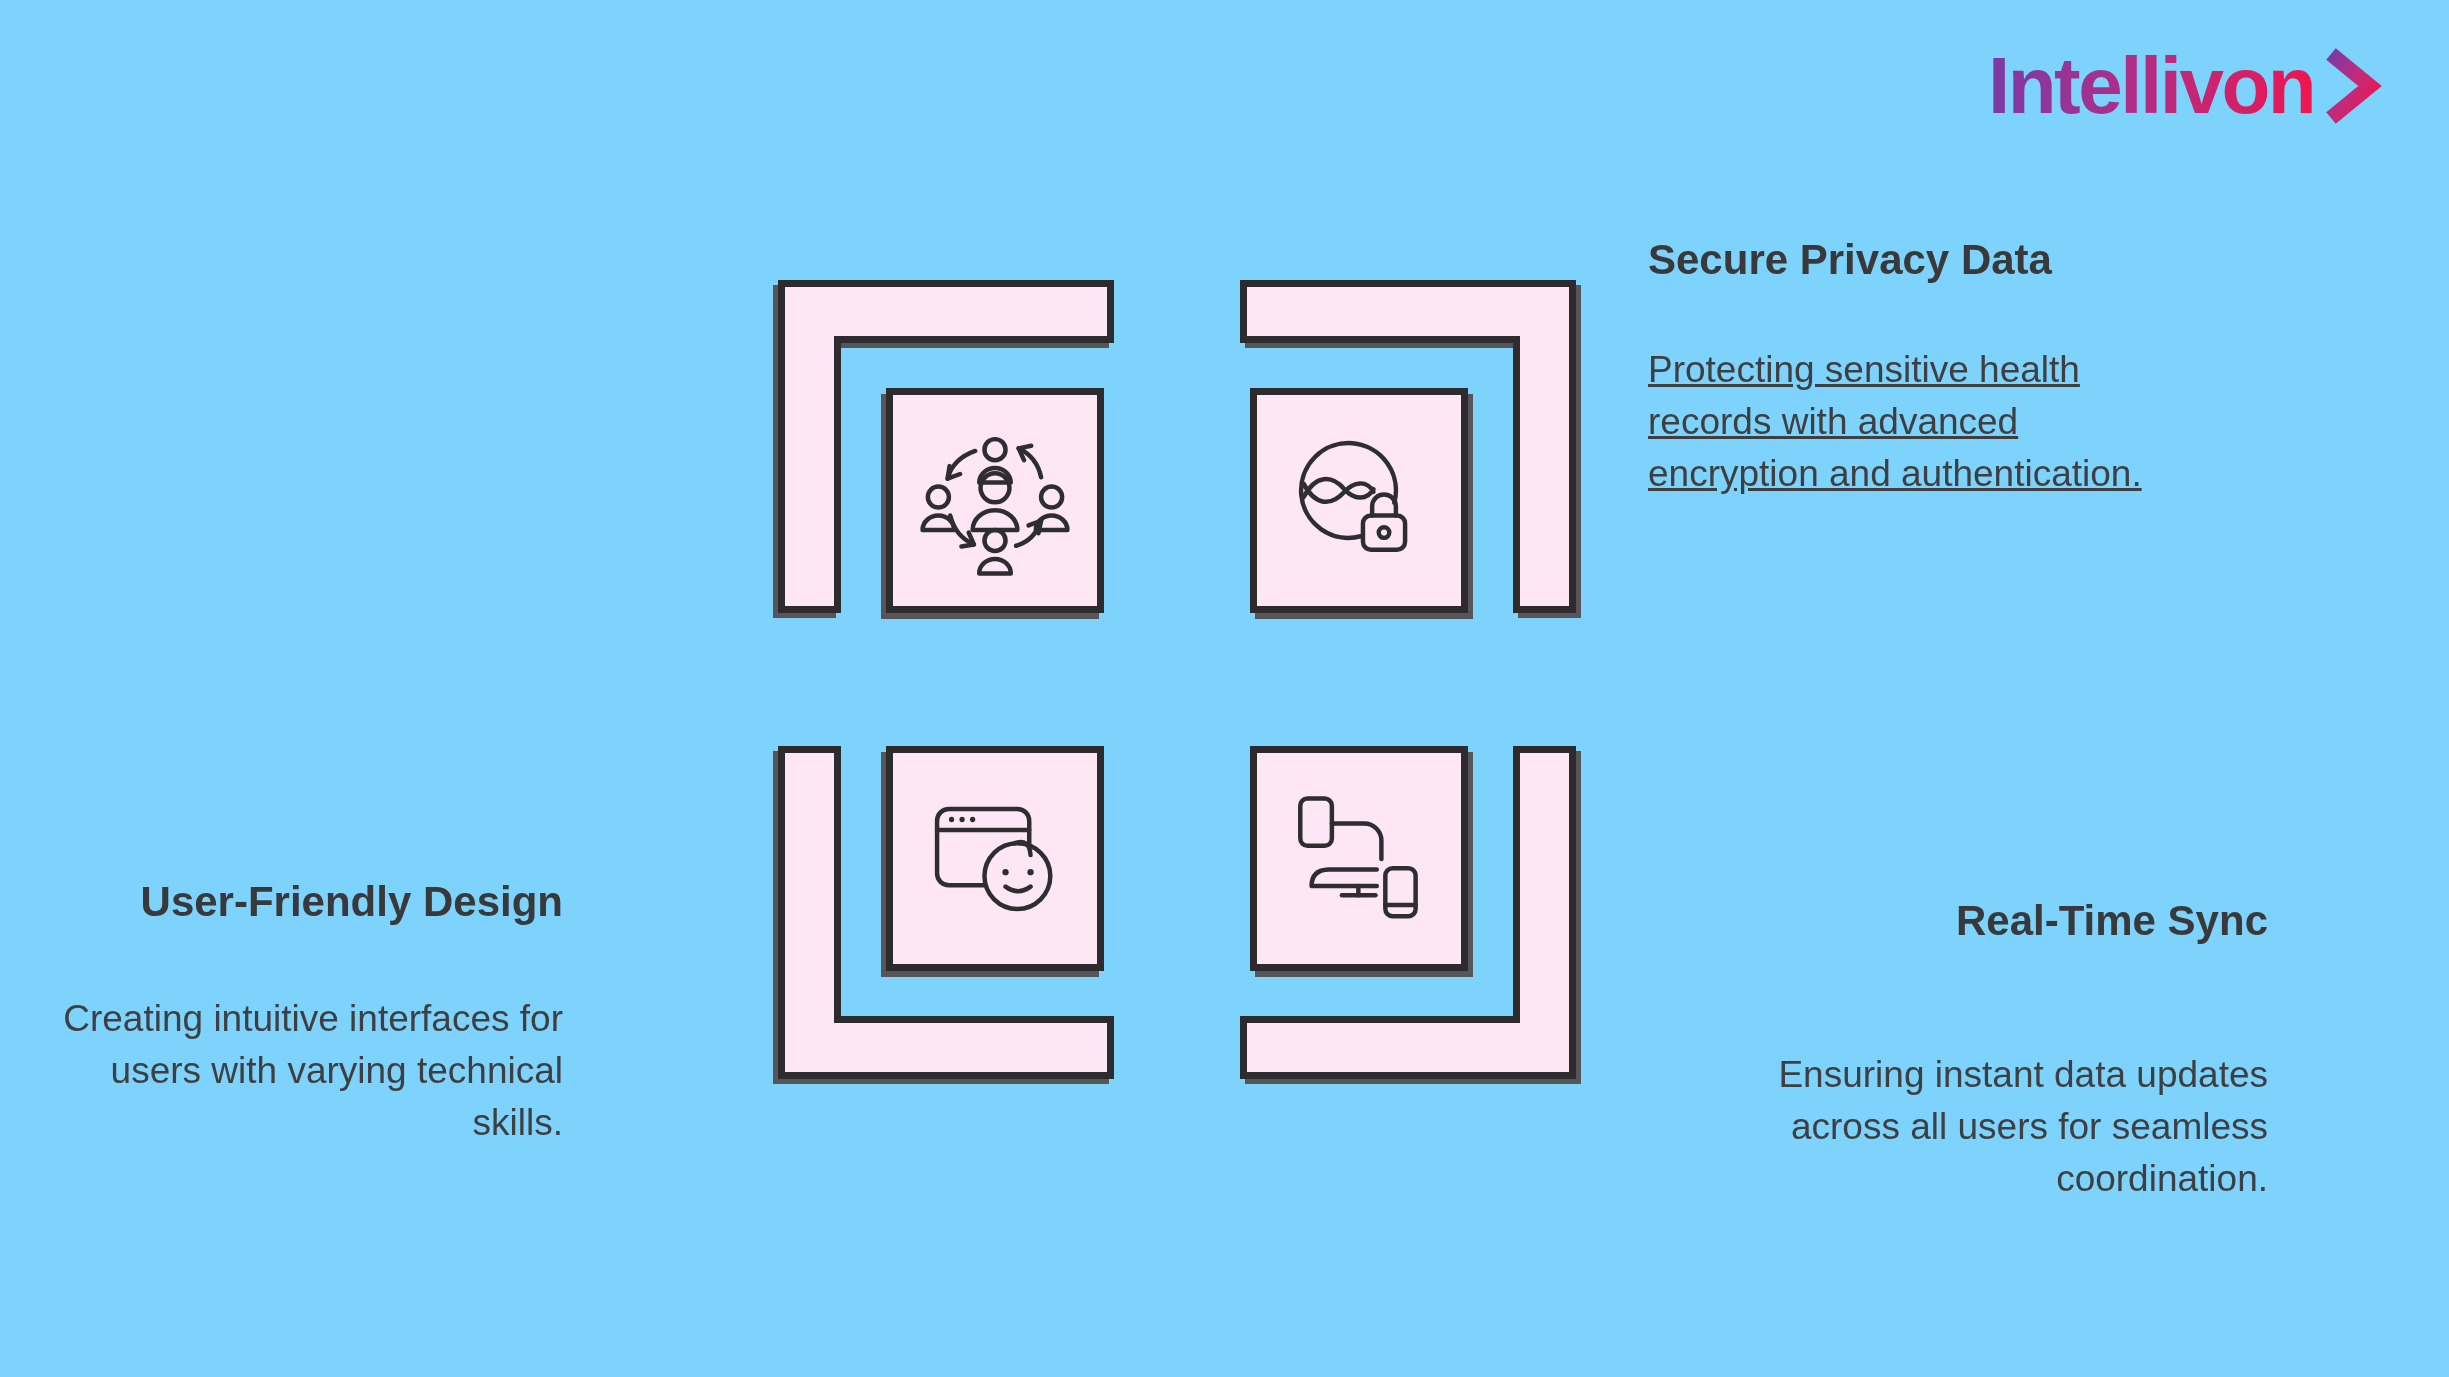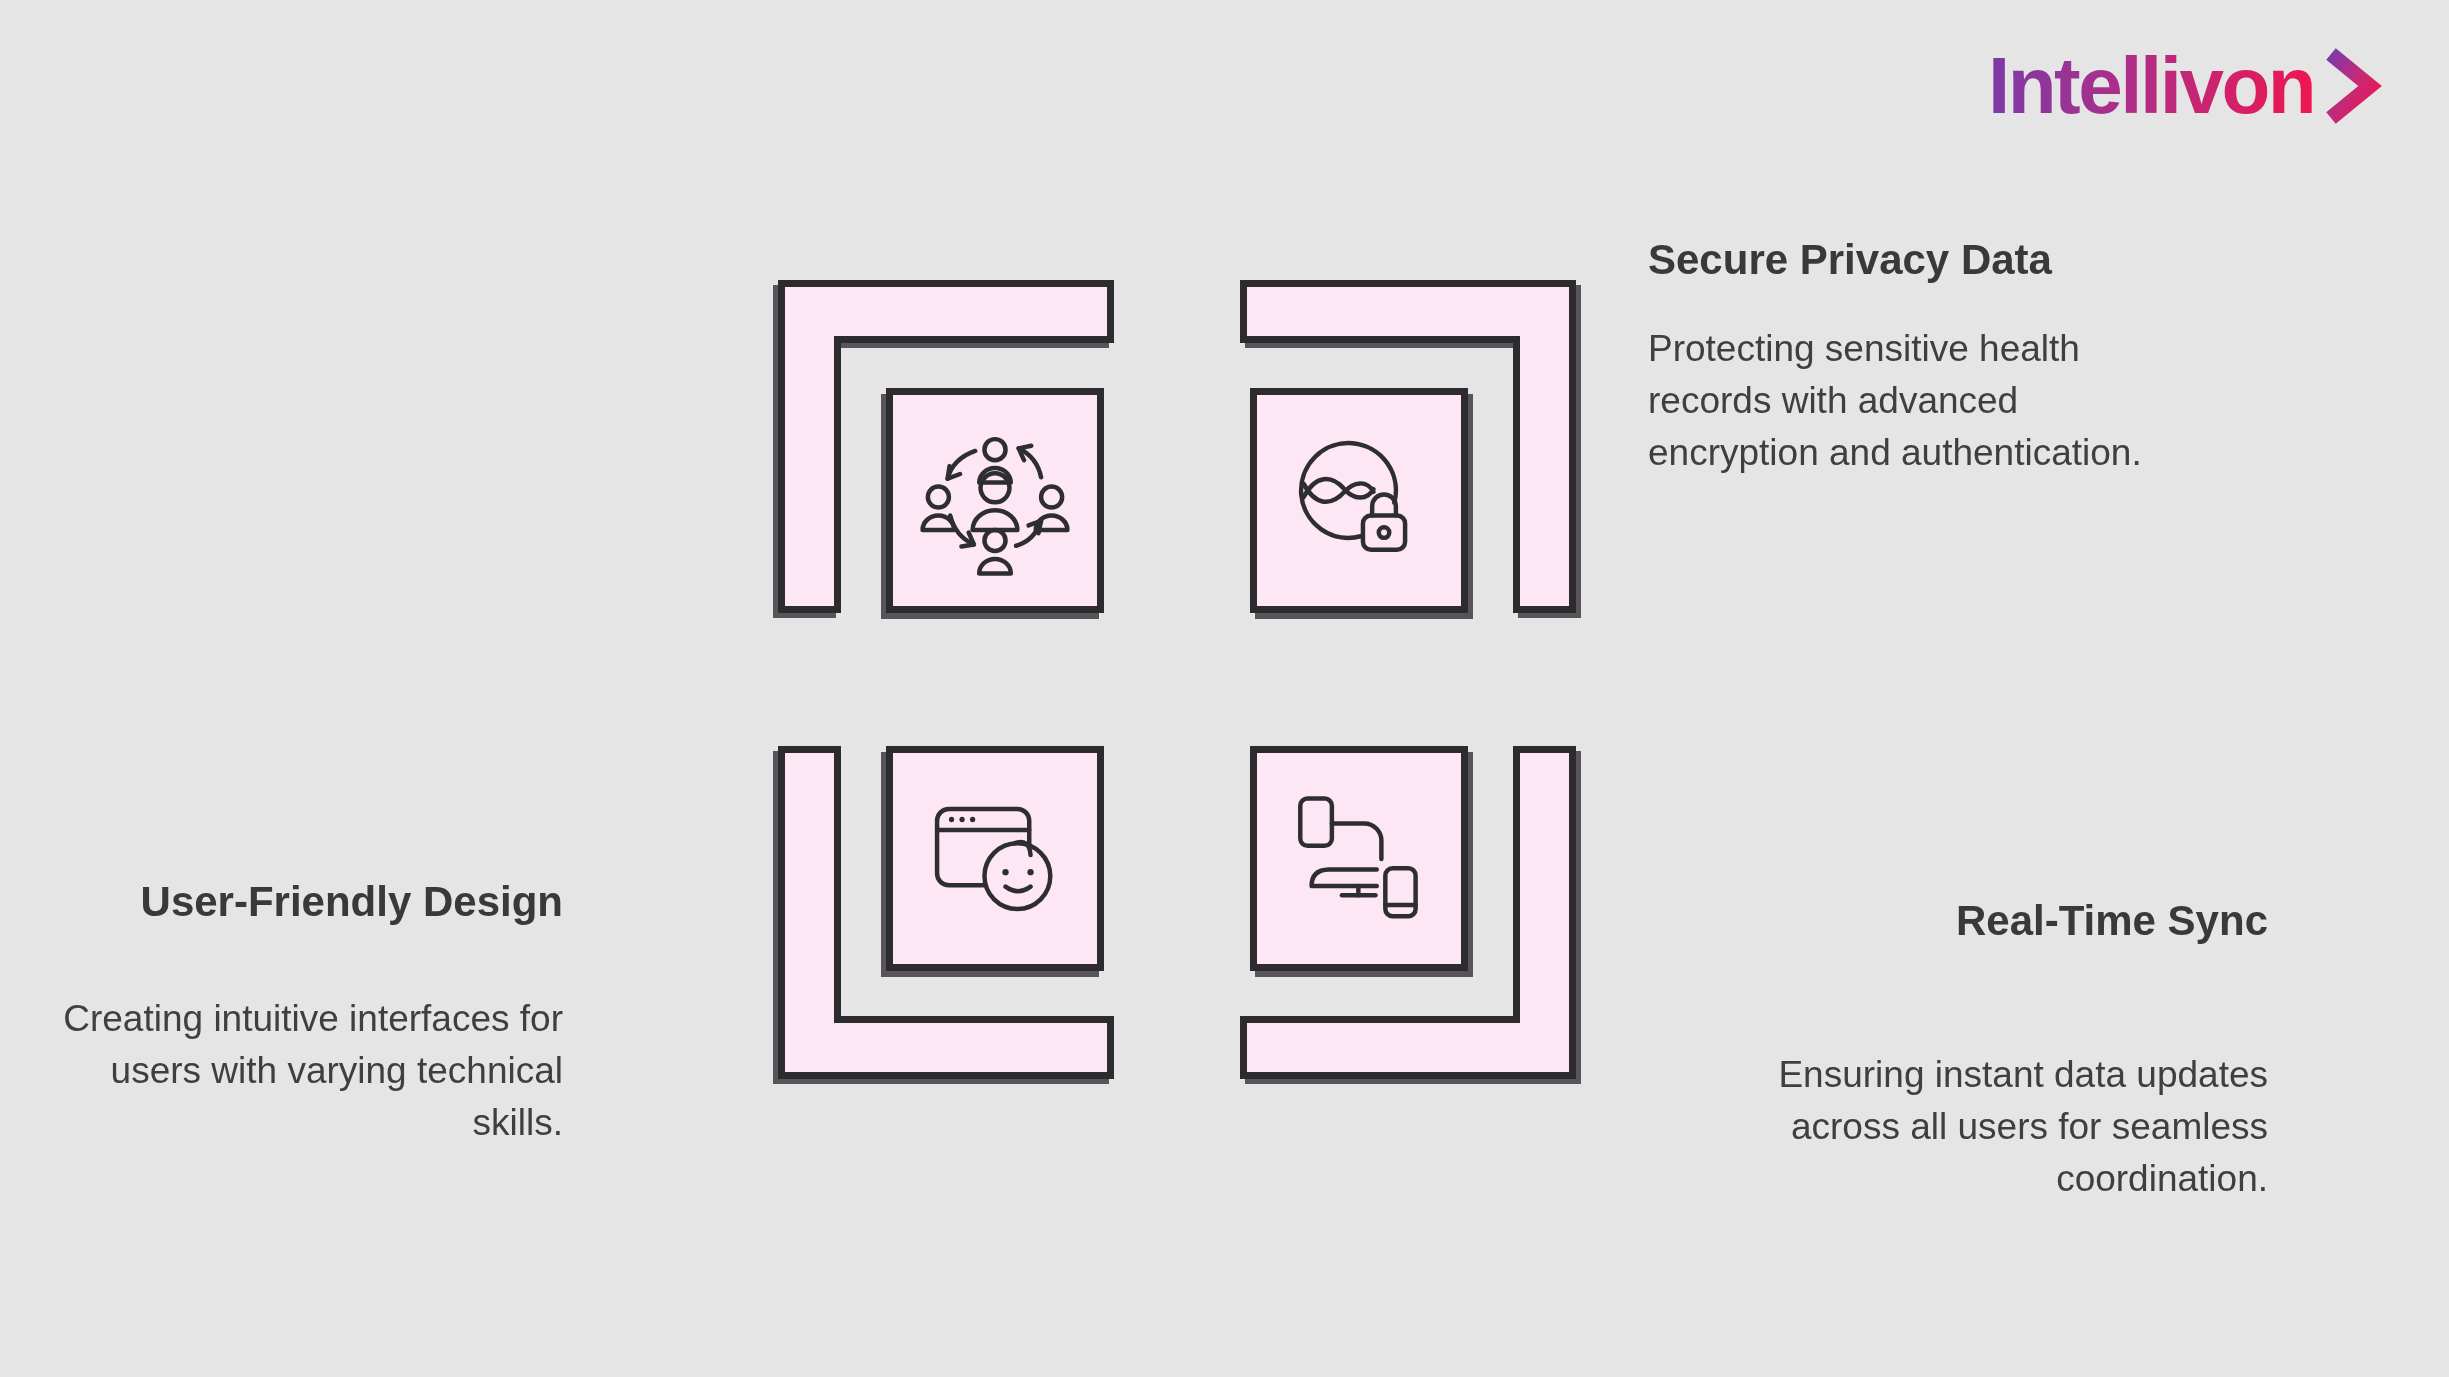--- a/index.html
+++ b/index.html
@@ -1,20 +1,20 @@
 <!DOCTYPE html>
 <html><head>
 <meta charset="utf-8">
 <style>
   html, body { margin: 0; padding: 0; background: #ffffff; }
   .canvas {
     position: relative;
     width: 2449px;
     height: 1377px;
-    background: #e5e5e5;
+    background: #7dd3fc;
     overflow: hidden;
     font-family: "Liberation Sans", sans-serif;
   }
 
   
   .logo {
     position: absolute;
     top: 46px;
     left: 1988px;
     display: flex;
@@ -46,21 +46,21 @@
     margin: 0;
     font-size: 37px;
     line-height: 52px;
     font-weight: 400;
     color: #3f3f42;
     white-space: pre-line;
   }
   .ft-tl { top: 236px; right: 1857px; width: 560px; text-align: right; }
   .ft-tl p { margin-top: 45px; }
   .ft-tr { top: 236px; left: 1648px; width: 620px; text-align: left; }
-  .ft-tr p { margin-top: 39px; }
+  .ft-tr p { margin-top: 60px; text-decoration: underline; }
   .ft-bl { top: 878px; right: 1886px; width: 560px; text-align: right; }
   .ft-bl p { margin-top: 67px; }
   .ft-br { top: 897px; left: 1648px; width: 620px; text-align: right; }
   .ft-br p { margin-top: 104px; }
 
   
   .bracket { position: absolute; overflow: visible; }
   .br-tl { left: 778px;  top: 280px; }
   .br-tr { left: 1240px; top: 280px; }
   .br-bl { left: 778px;  top: 746px; }

